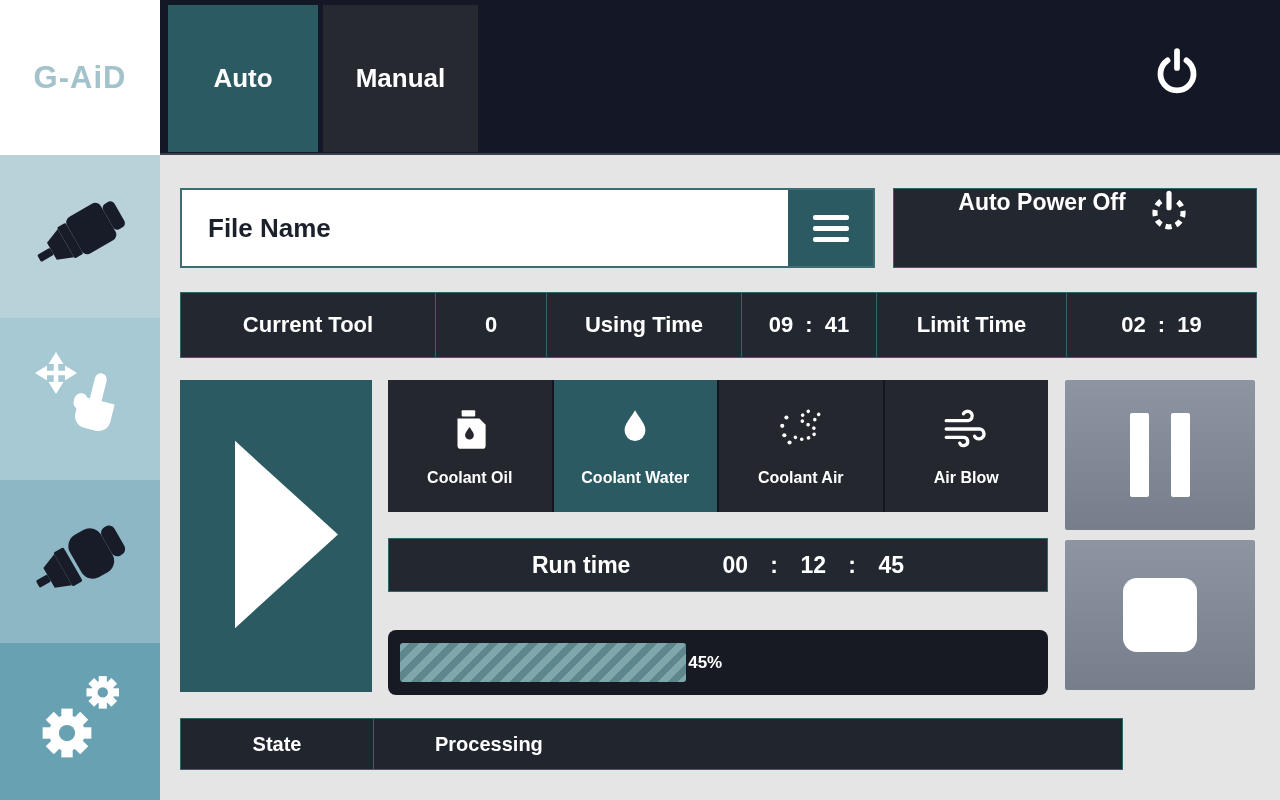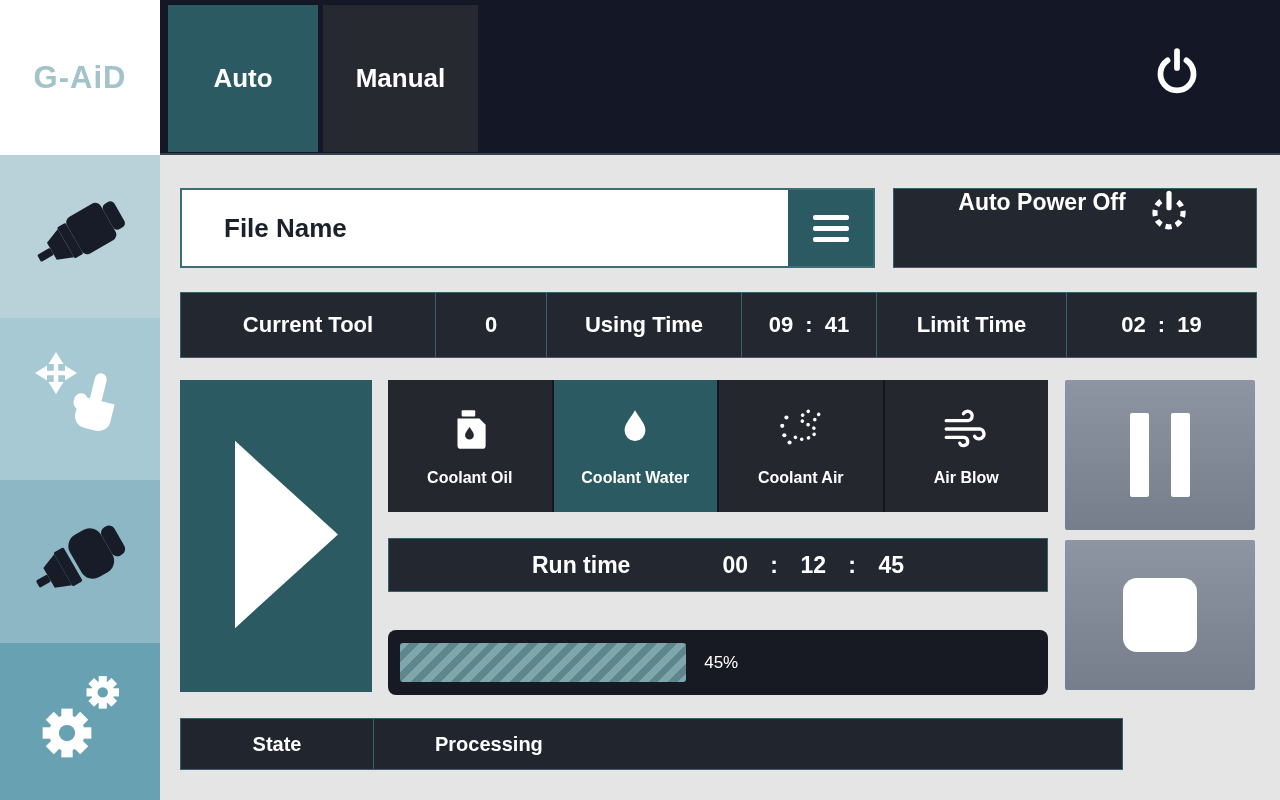--- a/index.html
+++ b/index.html
@@ -25,21 +25,21 @@
          color:#fff; font-size:26px; font-weight:700; cursor:pointer; }
   .tab-auto { left:8px; width:150px; background:#2b5a62; }
   .tab-manual { left:163px; width:155px; background:#26292f; }
   .power-button { position:absolute; left:988px; top:46px; width:58px; height:58px;
                   display:flex; align-items:center; justify-content:center; cursor:pointer; }
 
   
   .file-group { position:absolute; left:20px; top:188px; width:695px; height:80px;
                 border:2px solid #3c6d75; display:flex; }
   .file-name-input { flex:1; border:none; outline:none; background:#ffffff;
-                     font-family:inherit; font-size:26px; font-weight:700; color:#1b202b; padding-left:42px; }
+                     font-family:inherit; font-size:26px; font-weight:700; color:#1b202b; padding-left:26px; }
   .menu-button { width:85px; background:#2b5a62; display:flex; flex-direction:column;
                  align-items:center; justify-content:center; gap:6px; cursor:pointer; }
   .menu-bar { width:36px; height:5px; background:#fff; border-radius:2px; }
   .apo-button { position:absolute; left:733px; top:188px; width:364px; height:80px;
                 background:#23272f; border:1px solid #35636c; display:flex; align-items:flex-start;
                 justify-content:center; gap:20px; color:#fff; font-size:23px; font-weight:700; cursor:pointer; }
 
   
   .info-row { position:absolute; left:20px; top:292px; width:1077px; height:66px;
               background:#23272f; border:1px solid #35636c; display:grid;
@@ -63,21 +63,21 @@
   .runtime-row { position:absolute; left:228px; top:538px; width:660px; height:54px;
                  background:#23272f; border:1px solid #35636c; display:flex; align-items:center;
                  justify-content:center; gap:92px; color:#fff; font-size:23px; font-weight:700; }
   .runtime-value { word-spacing:16px; }
 
   .progress-bar { position:absolute; left:228px; top:630px; width:660px; height:65px;
                   background:#171a23; border-radius:8px; padding:13px 12px;
                   display:flex; align-items:center; }
   .progress-fill { height:39px; width:45%; border-radius:3px;
                    background:repeating-linear-gradient(135deg,#7fa6aa 0 7px,#5e878d 7px 14px); }
-  .progress-label { color:#fff; font-size:17px; font-weight:400; margin-left:18px; }
+  .progress-label { color:#fff; font-size:17px; font-weight:700; margin-left:2px; }
 
   .gray-btn { position:absolute; left:905px; width:190px; height:150px;
               background:linear-gradient(180deg,#8d95a3,#767e8c); border-radius:2px;
               display:flex; align-items:center; justify-content:center; cursor:pointer; }
   .pause-button { top:380px; gap:22px; }
   .pause-bar { width:19px; height:84px; background:#fff; border-radius:2px; }
   .stop-button { top:540px; }
   .stop-square { width:74px; height:74px; background:#fff; border-radius:14px; }
 
   

